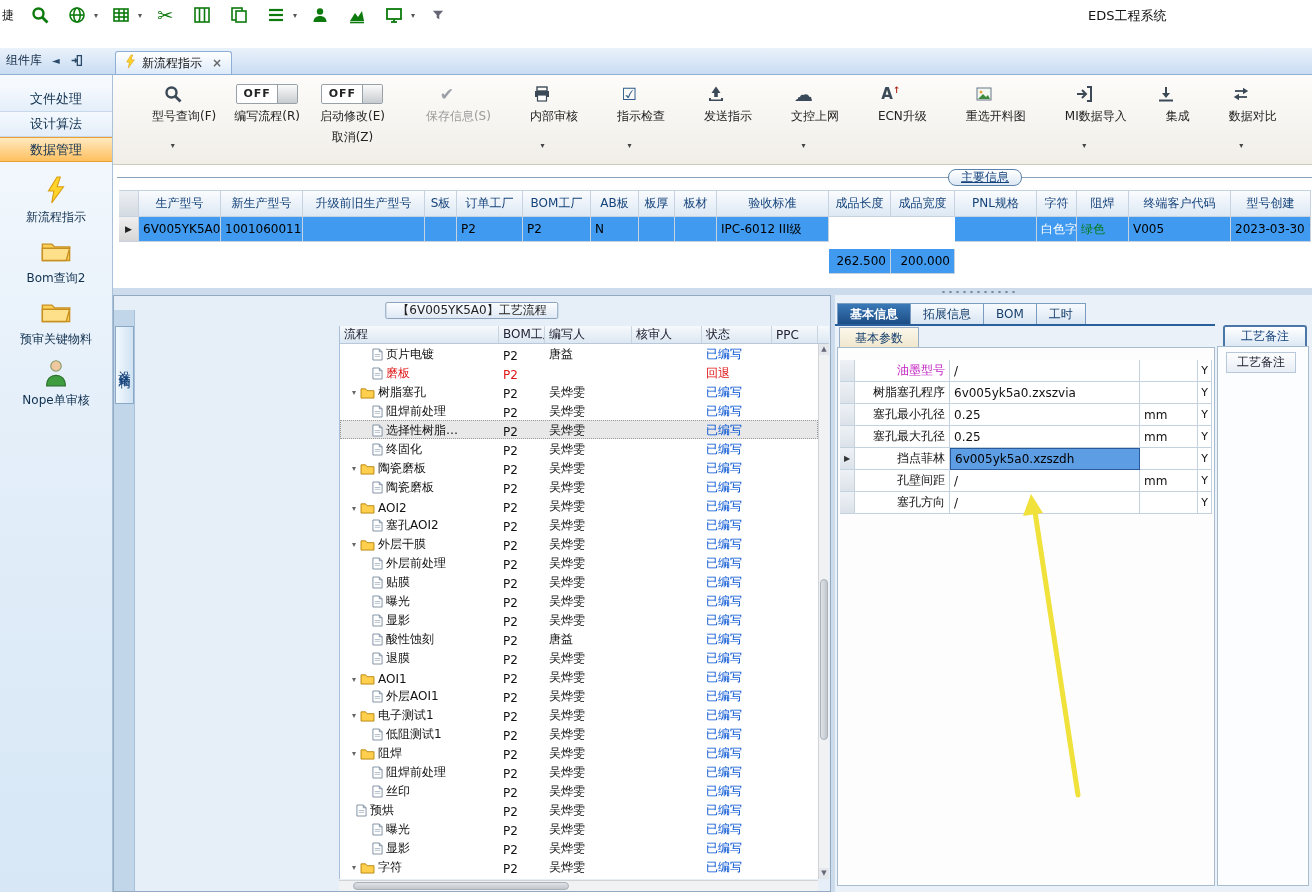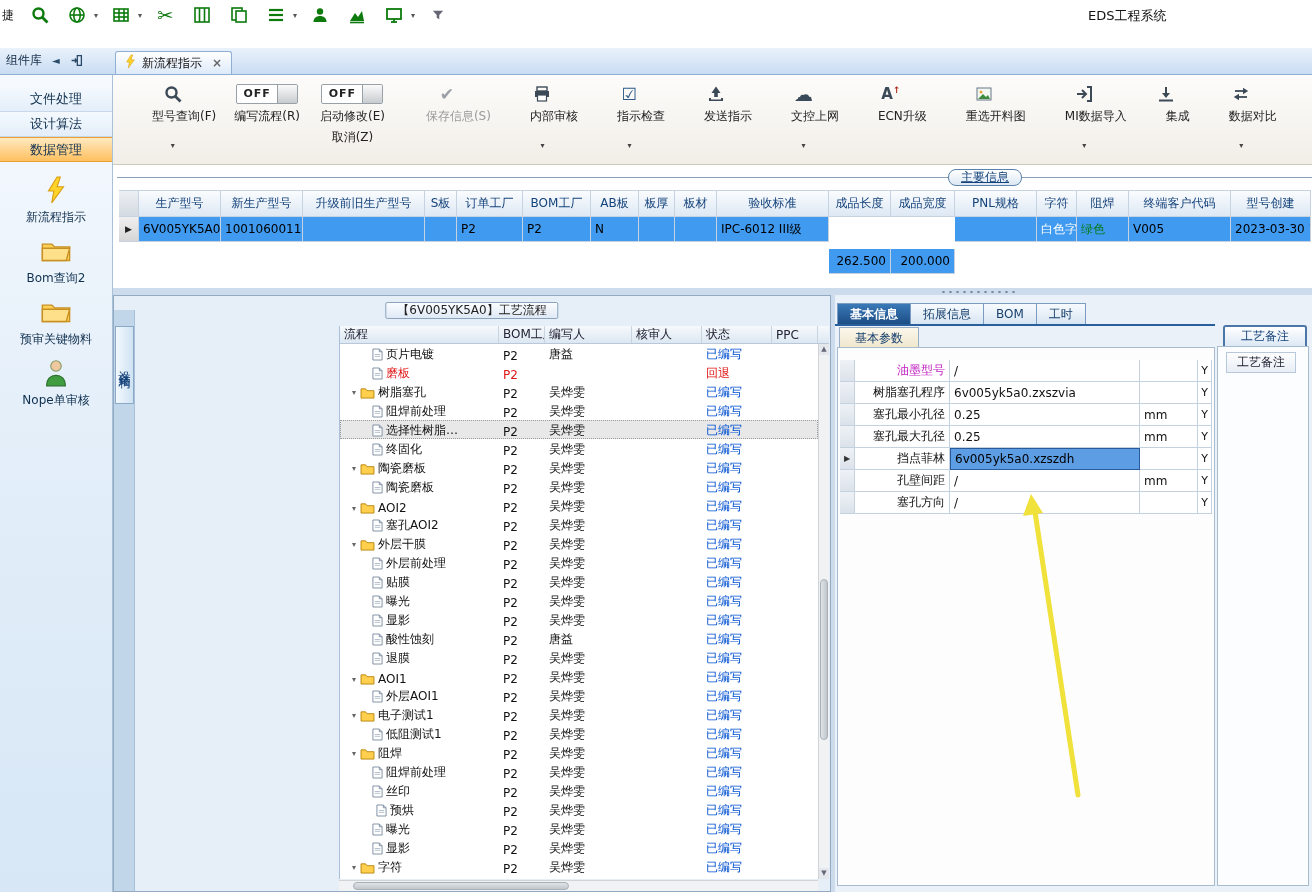--- a/index.html
+++ b/index.html
@@ -902,21 +902,21 @@
             </span>
             <span class="tlabel">丝印</span>
           </div>
           <div class="tc" style="width:46px">P2</div>
           <div class="tc" style="width:87px">吴烨雯</div>
           <div class="tc" style="width:70px"></div>
           <div class="tc st blue" style="width:70px">已编写</div>
           <div class="tc" style="width:46px"></div>
         </div>
         <div class="trow">
-          <div class="tc name" style="width:159px;padding-left:36px">
+          <div class="tc name" style="width:159px;padding-left:16px">
             <span class="ticon">
               <svg viewBox="0 0 12 14" width="11" height="13">
                 <path d="M1 1 h7 l3 3 v9 h-10 z" fill="#fff" stroke="#7a8aa0"></path>
                 <path d="M8 1 v3 h3" fill="none" stroke="#7a8aa0"></path>
                 <line x1="3" y1="7" x2="9" y2="7" stroke="#99aabb" stroke-width="0.8"></line>
                 <line x1="3" y1="9" x2="9" y2="9" stroke="#99aabb" stroke-width="0.8"></line>
               </svg>
             </span>
             <span class="tlabel">预烘</span>
           </div>

